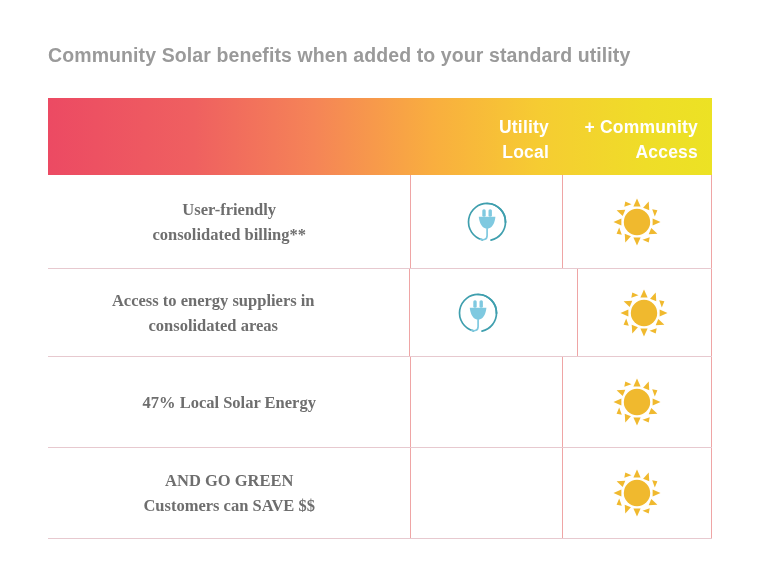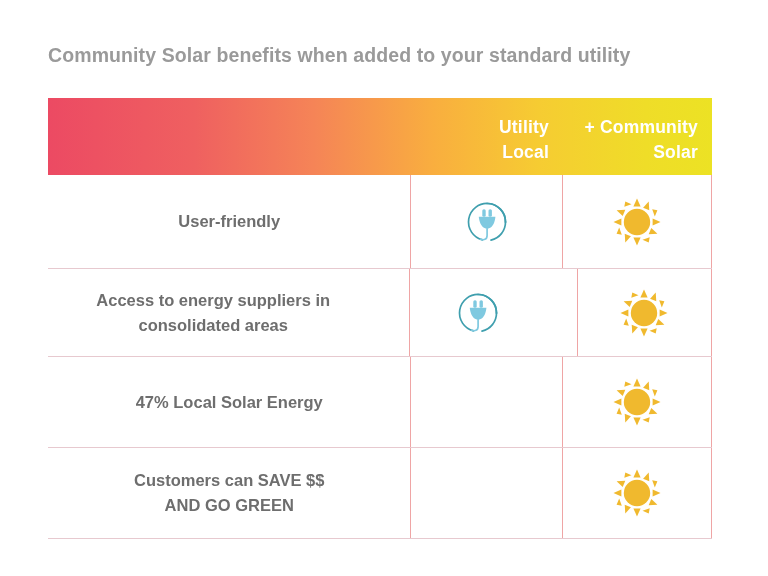--- a/index.html
+++ b/index.html
@@ -79,20 +79,21 @@
   .th-solar   { width: 149px; }
 
   
   .table-body {
     position: relative;
   }
   .table-row {
     display: flex;
     align-items: stretch;
     border-bottom: 1.4px solid #e7c9cf;
+    font-family: Liberation Serif, serif;
   }
   .table-row.r1 { height: 93px; }
   .table-row.r2 { height: 87px; gap: 31px; }
   .table-row.r3 { height: 90px; }
   .table-row.r4 { height: 90px; }
 
   .cell-label {
     width: 364px;
     display: flex;
     align-items: center;
@@ -137,30 +138,31 @@
   <div class="comparison-table">
 
     <div class="table-header">
       <div class="th-spacer"></div>
       <div class="th-col th-utility">
         <div>Utility</div>
         <div>Local</div>
       </div>
       <div class="th-col th-solar">
         <div>+ Community</div>
-        <div>Solar</div>
+        <div>Access</div>
       </div>
     </div>
 
     <div class="table-body">
 
       <div class="table-row r1">
         <div class="cell-label">
           <div>
             <div>User-friendly</div>
+            <div>consolidated billing**</div>
           </div>
         </div>
         <div class="cell-icon c-utility">
           <svg class="icon-plug" viewBox="0 0 52 52">
             <path d="M44.5 26 A18.5 18.5 0 1 0 21.5 43.9" fill="none" stroke="#3f9fae" stroke-width="1.7" stroke-linecap="round"></path>
             <path d="M44.5 26 A18.5 18.5 0 0 0 26 7.5" fill="none" stroke="#3f9fae" stroke-width="1.7" stroke-linecap="round"></path>
             <path d="M44.5 26 A18.5 18.5 0 0 1 30 44.1" fill="none" stroke="#3f9fae" stroke-width="1.7" stroke-linecap="round"></path>
             <rect x="21.3" y="13.2" width="3.4" height="7.6" rx="1.6" fill="#7fc9e0"></rect>
             <rect x="27.5" y="13.2" width="3.4" height="7.6" rx="1.6" fill="#7fc9e0"></rect>
             <path d="M17.8 20.8 H34.4 C34.4 20.8 33.7 32.6 26.1 32.6 C18.5 32.6 17.8 20.8 17.8 20.8 Z" fill="#7fc9e0"></path>
@@ -251,22 +253,22 @@
               <polygon points="5.6,14.3 14.3,13.7 11.7,19.9"></polygon>
               <polygon points="14.3,5.6 20.5,8.2 13.3,10.8"></polygon>
             </g>
           </svg>
         </div>
       </div>
 
       <div class="table-row r4">
         <div class="cell-label">
           <div>
+            <div>AND GO GREEN</div>
             <div>Customers can SAVE $$</div>
-            <div>AND GO GREEN</div>
           </div>
         </div>
         <div class="cell-icon c-utility empty"></div>
         <div class="cell-icon c-solar">
           <svg class="icon-sun" viewBox="0 0 52 52">
             <circle cx="26" cy="26" r="13.2" fill="#f0b92e"></circle>
             <g fill="#f0b92e">
               <polygon points="26,2.5 29.6,10.4 22.4,10.4"></polygon>
               <polygon points="37.7,5.6 38.3,14.3 32.1,11.7"></polygon>
               <polygon points="46.4,14.3 43.8,20.5 41.2,13.3"></polygon>

